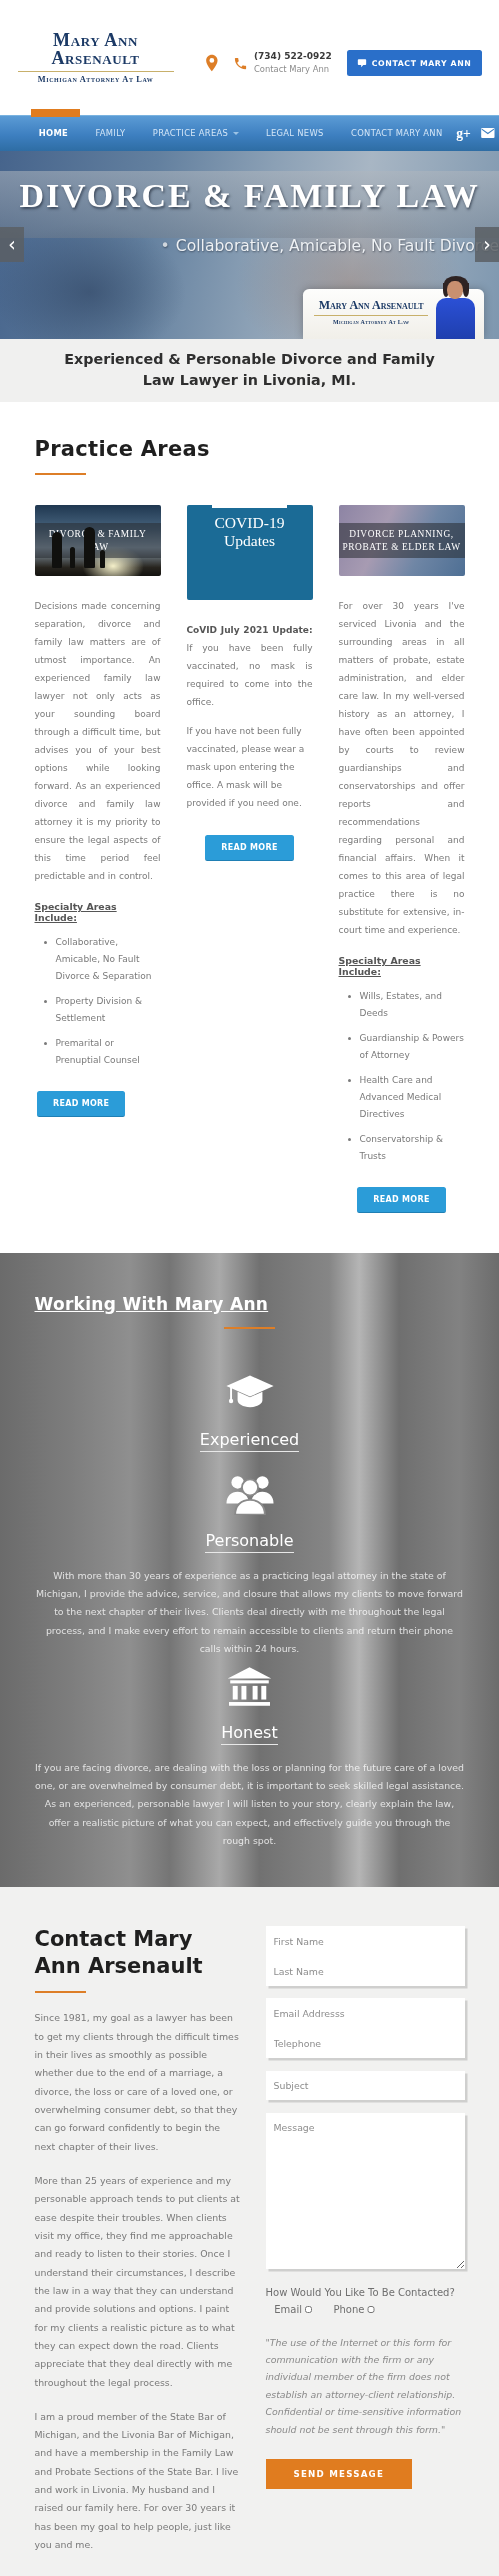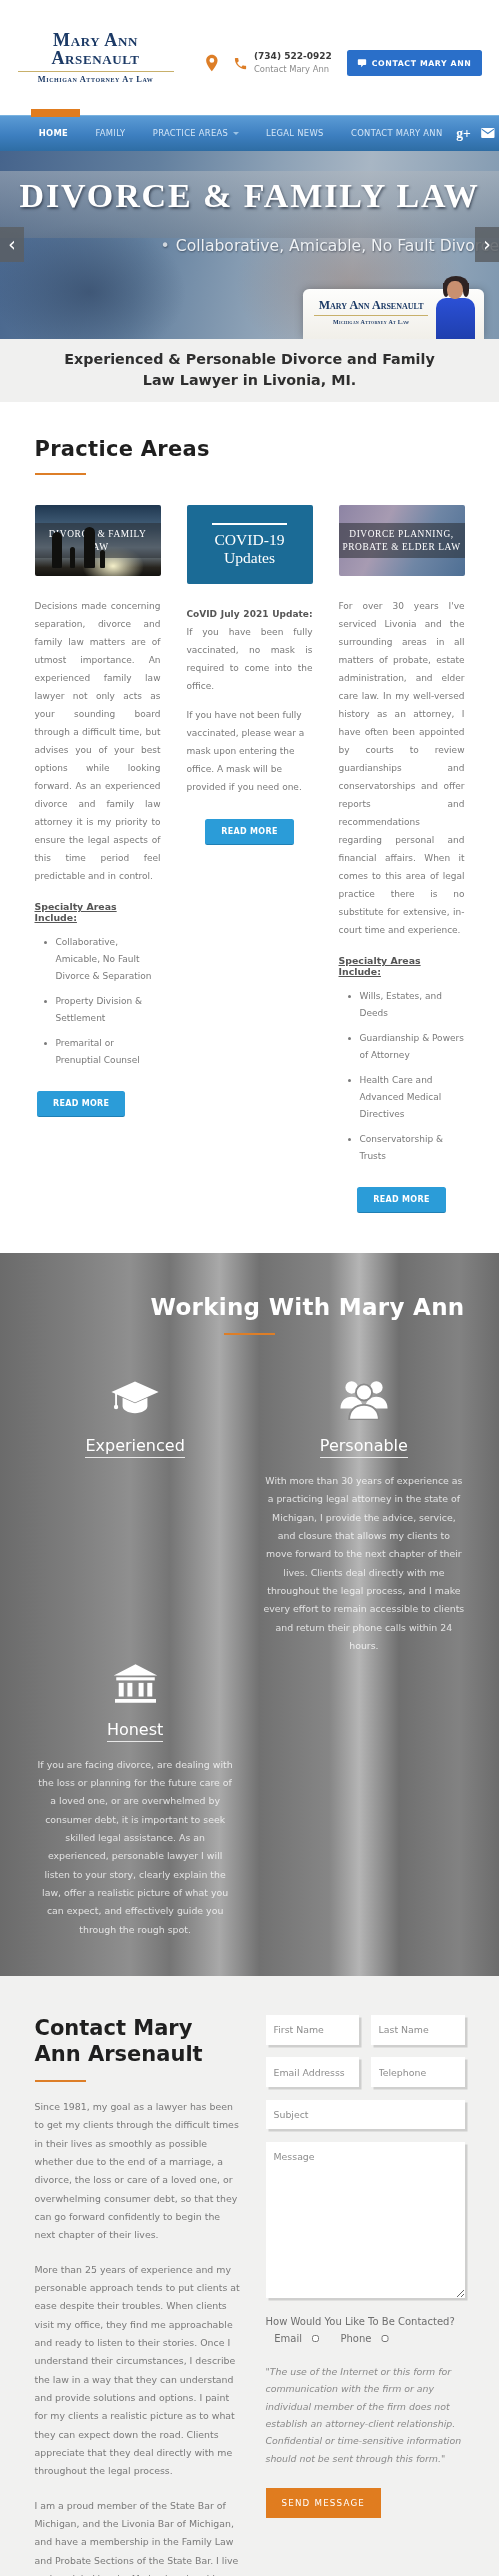--- a/index.html
+++ b/index.html
@@ -68,60 +68,60 @@
       radial-gradient(44px 29px at 62% 86%, rgba(255,250,210,.95), rgba(255,250,210,0) 70%),
       linear-gradient(to bottom,#1f3750 0%,#49657f 35%,#8fa3b4 60%,#27241e 88%,#141310 100%); }
   .card-img.estate { background:linear-gradient(115deg,#8d84a4 0%,#a79bb2 35%,#6f86a5 65%,#4e6f94 100%); }
   .img-band { width:100%; background:rgba(40,44,50,.55); padding:5px 2.5px; text-align:center; }
   .img-band span { font-family:"Liberation Serif","DejaVu Serif",serif; color:#fff; font-size:9.4px; letter-spacing:0.6px; line-height:1.35; display:block; }
   .sil { position:absolute; bottom:8.7px; background:#10100e; }
   .sil.p1 { left:17.5px; width:10px; height:36px; border-radius:5px 5px 1.2px 1.2px; }
   .sil.p2 { left:49px; width:11.2px; height:41px; border-radius:5.6px 5.6px 1.2px 1.2px; }
   .sil.k1 { left:35px; width:5.6px; height:21px; border-radius:3.1px 3.1px 1.2px 1.2px; }
   .sil.k2 { left:65px; width:5.6px; height:17.5px; border-radius:3.1px 3.1px 1.2px 1.2px; }
-  .card-covid { height:79px; background:#1b6b96; border-radius:1.9px; display:flex; flex-direction:column; align-items:center; justify-content:center; }
+  .card-covid { height:95px; background:#1b6b96; border-radius:1.9px; display:flex; flex-direction:column; align-items:center; }
   .covid-rule { width:75px; height:2.5px; background:#fff; margin-bottom:6.2px; }
   .covid-line1, .covid-line2 { font-family:"Liberation Serif","DejaVu Serif",serif; color:#fff; font-size:15.6px; line-height:1.15; }
   .card-body { margin-top:21px; }
   .card-text { font-size:9px; color:#7a7a7a; line-height:2; text-align:justify; }
   .card-text + .card-text { margin-top:11.2px; }
   .covid-lead { font-weight:700; color:#555; }
   .specialty-h { margin-top:16px; font-size:9.4px; font-weight:700; color:#555; text-decoration:underline; }
   .spec-list { margin:11.2px 0 0 21px; }
   .spec-list li { font-size:9px; color:#7a7a7a; line-height:1.85; margin-bottom:8.7px; }
   .btn-readmore { display:inline-block; background:#2b9cd8; color:#fff; font-size:8px; font-weight:700; letter-spacing:0.3px; padding:8px 16px; border-radius:2.5px; border-bottom:1.2px solid #1f7fb4; cursor:pointer; text-decoration:none; }
   .rm-wrap { text-align:center; margin-top:22.5px; }
 
   
   .working { min-height:419px; padding:41px 0 37px; color:#fff;
     background:linear-gradient(90deg,#6b6b6b 0%,#7d7d7d 14%,#8f8f8f 26%,#757575 34%,#a9a9a9 44%,#717171 52%,#868686 66%,#b5b5b5 72%,#6f6f6f 80%,#828282 92%,#6c6c6c 100%); }
-  .working .section-title { color:#fff; text-align:right; font-size:23px; }
+  .working .section-title { color:#fff; text-align:left; font-size:17px;text-decoration:underline; }
   .working .accent-rule { margin:13.7px auto 0; }
-  .work-cols { display:grid; grid-template-columns:1fr 1fr; column-gap:27.5px; margin-top:36px; }
+  .work-cols { display:grid; grid-template-columns:1fr; column-gap:27.5px; margin-top:36px; }
   .work-col { text-align:center; }
   .work-icon { height:49px; display:flex; align-items:flex-end; justify-content:center; margin-bottom:16px; }
   .work-title { display:inline-block; font-size:16px; font-weight:400; color:#fff; border-bottom:0.6px solid #e8e8e8; padding-bottom:1.9px; margin-bottom:13.7px; }
   .work-text { font-size:9.4px; color:rgba(255,255,255,.78); line-height:1.95; }
 
   
   .contact { background:#f1f1f0; padding:39px 0 44px; min-height:538px; }
   .contact-grid { display:grid; grid-template-columns:206px 1fr; column-gap:25px; }
   .contact h2 { font-size:21px; font-weight:700; color:#1f1f1f; line-height:1.25; }
   .contact-copy p { font-size:9.4px; color:#7a7a7a; line-height:1.95; margin-top:16px; }
-  .form-row { display:grid; grid-template-columns:1fr 1fr; column-gap:11.2px; margin-bottom:12.5px; }
+  .form-row { display:grid; grid-template-columns:1fr; column-gap:11.2px; margin-bottom:12.5px; }
   .f-input { width:100%; background:#fff; border:none; outline:none; padding:9.4px 8px; font-size:9.4px; color:#555; font-family:"DejaVu Sans","Liberation Sans",sans-serif; box-shadow:2.5px 2.5px 0 rgba(0,0,0,.14); }
   .f-input::placeholder, .f-textarea::placeholder { color:#8d8d8d; }
   .f-full { margin-bottom:12.5px; }
   .f-textarea { width:100%; height:156px; background:#fff; border:none; outline:none; padding:9.4px 8px; font-size:9.4px; color:#555; font-family:"DejaVu Sans","Liberation Sans",sans-serif; box-shadow:2.5px 2.5px 0 rgba(0,0,0,.14); resize:vertical; }
   .contact-q { font-size:10px; color:#6f6f6f; margin-top:16px; }
   .contact-opts { margin-top:6.2px; display:flex; align-items:center; gap:21px; padding-left:8.7px; }
-  .contact-opts label { font-size:10px; color:#6f6f6f; display:flex; align-items:center; gap:10px; cursor:pointer; }
+  .contact-opts label { font-size:10px; color:#6f6f6f; display:flex; align-items:center; gap:3px; cursor:pointer; }
   .contact-opts input { width:7.5px; height:7.5px; }
   .disclaimer { margin-top:18.7px; font-style:italic; font-size:9.4px; color:#8a8a8a; line-height:1.85; }
-  .btn-send { display:inline-block; margin-top:21px; background:#e07c1f; color:#fff; border:none; font-size:8.7px; font-weight:400; letter-spacing:1.2px; padding:10px 16px; cursor:pointer; font-family:"DejaVu Sans","Liberation Sans",sans-serif; }
+  .btn-send { display:inline-block; margin-top:21px; background:#e07c1f; color:#fff; border:none; font-size:8.7px; font-weight:700; letter-spacing:1.2px; padding:10px 28px; cursor:pointer; font-family:"DejaVu Sans","Liberation Sans",sans-serif; }
 
   
   .testimonials { background:#fff; padding:32px 0 37px; min-height:187px; }
 
   svg { display:block; }
 </style>
 </head>
 <body>
 
 <header class="top-header">

